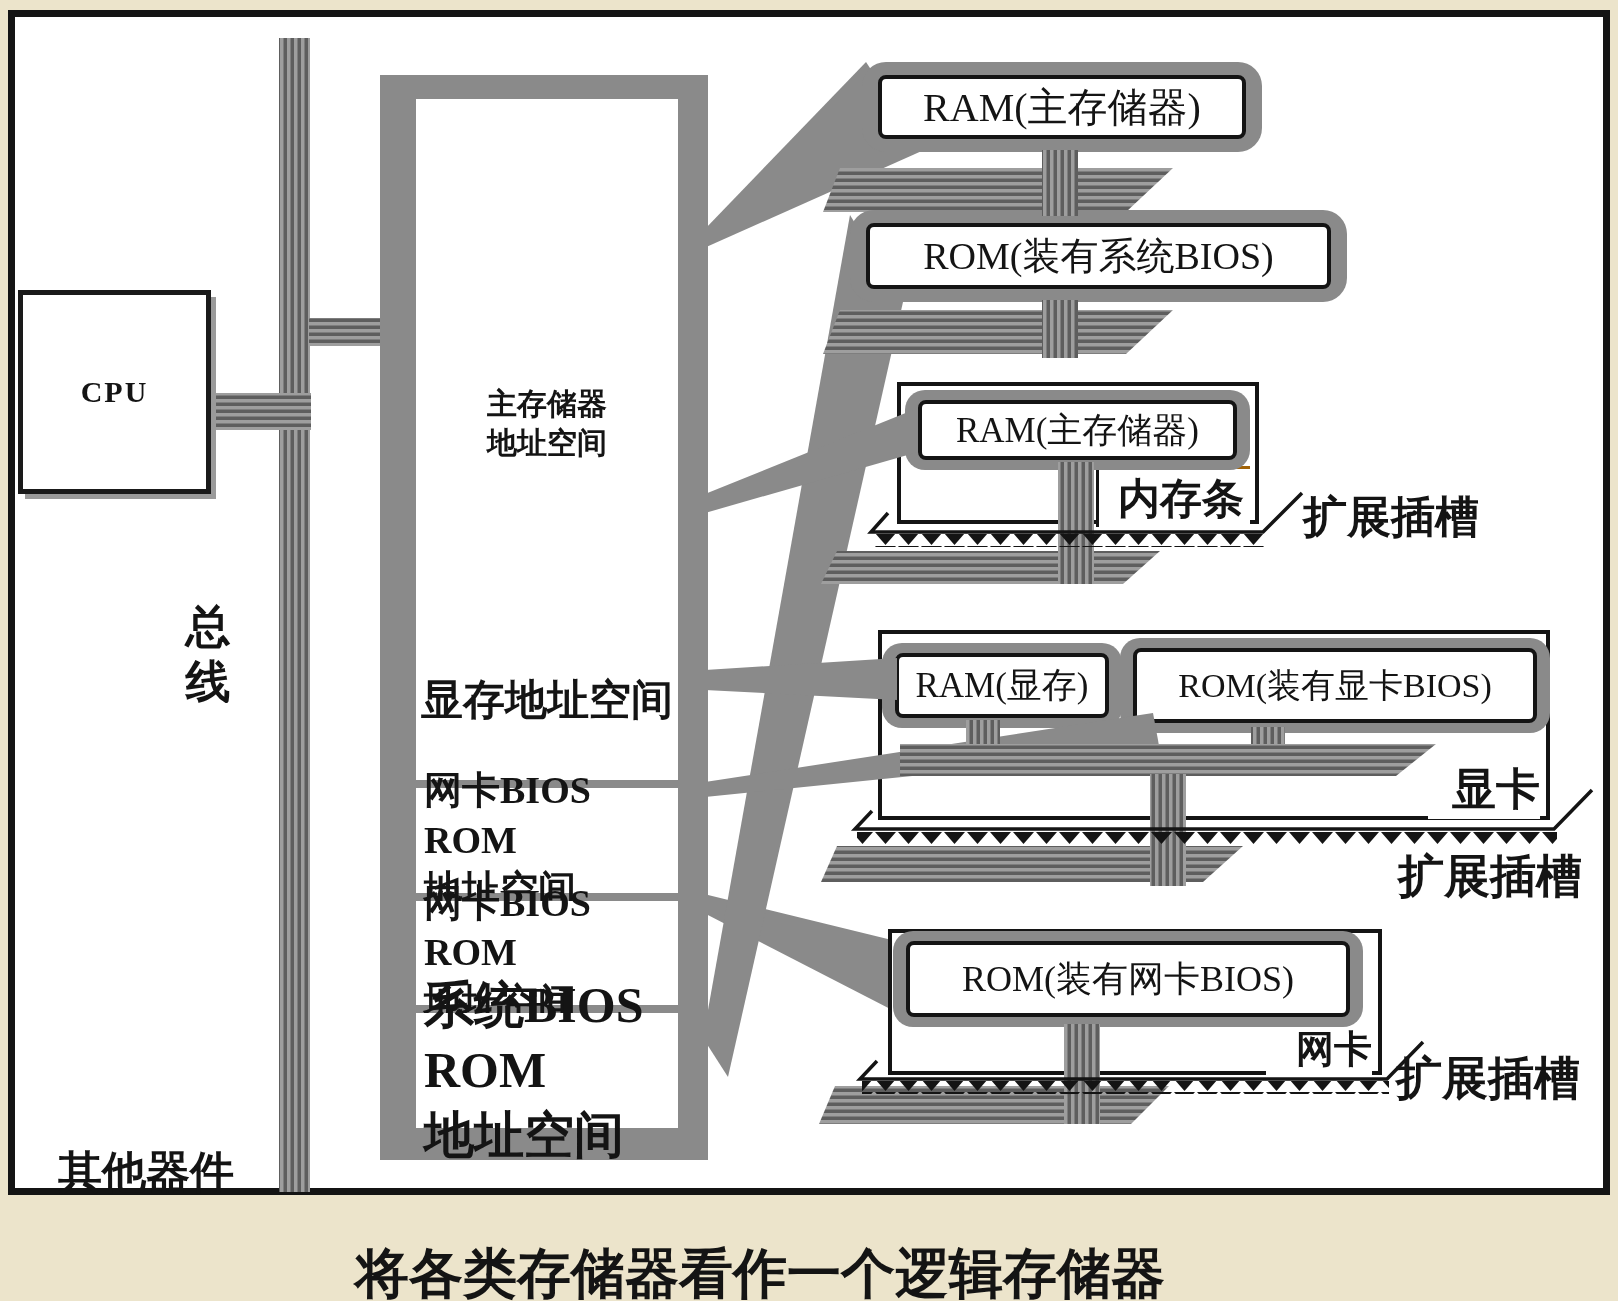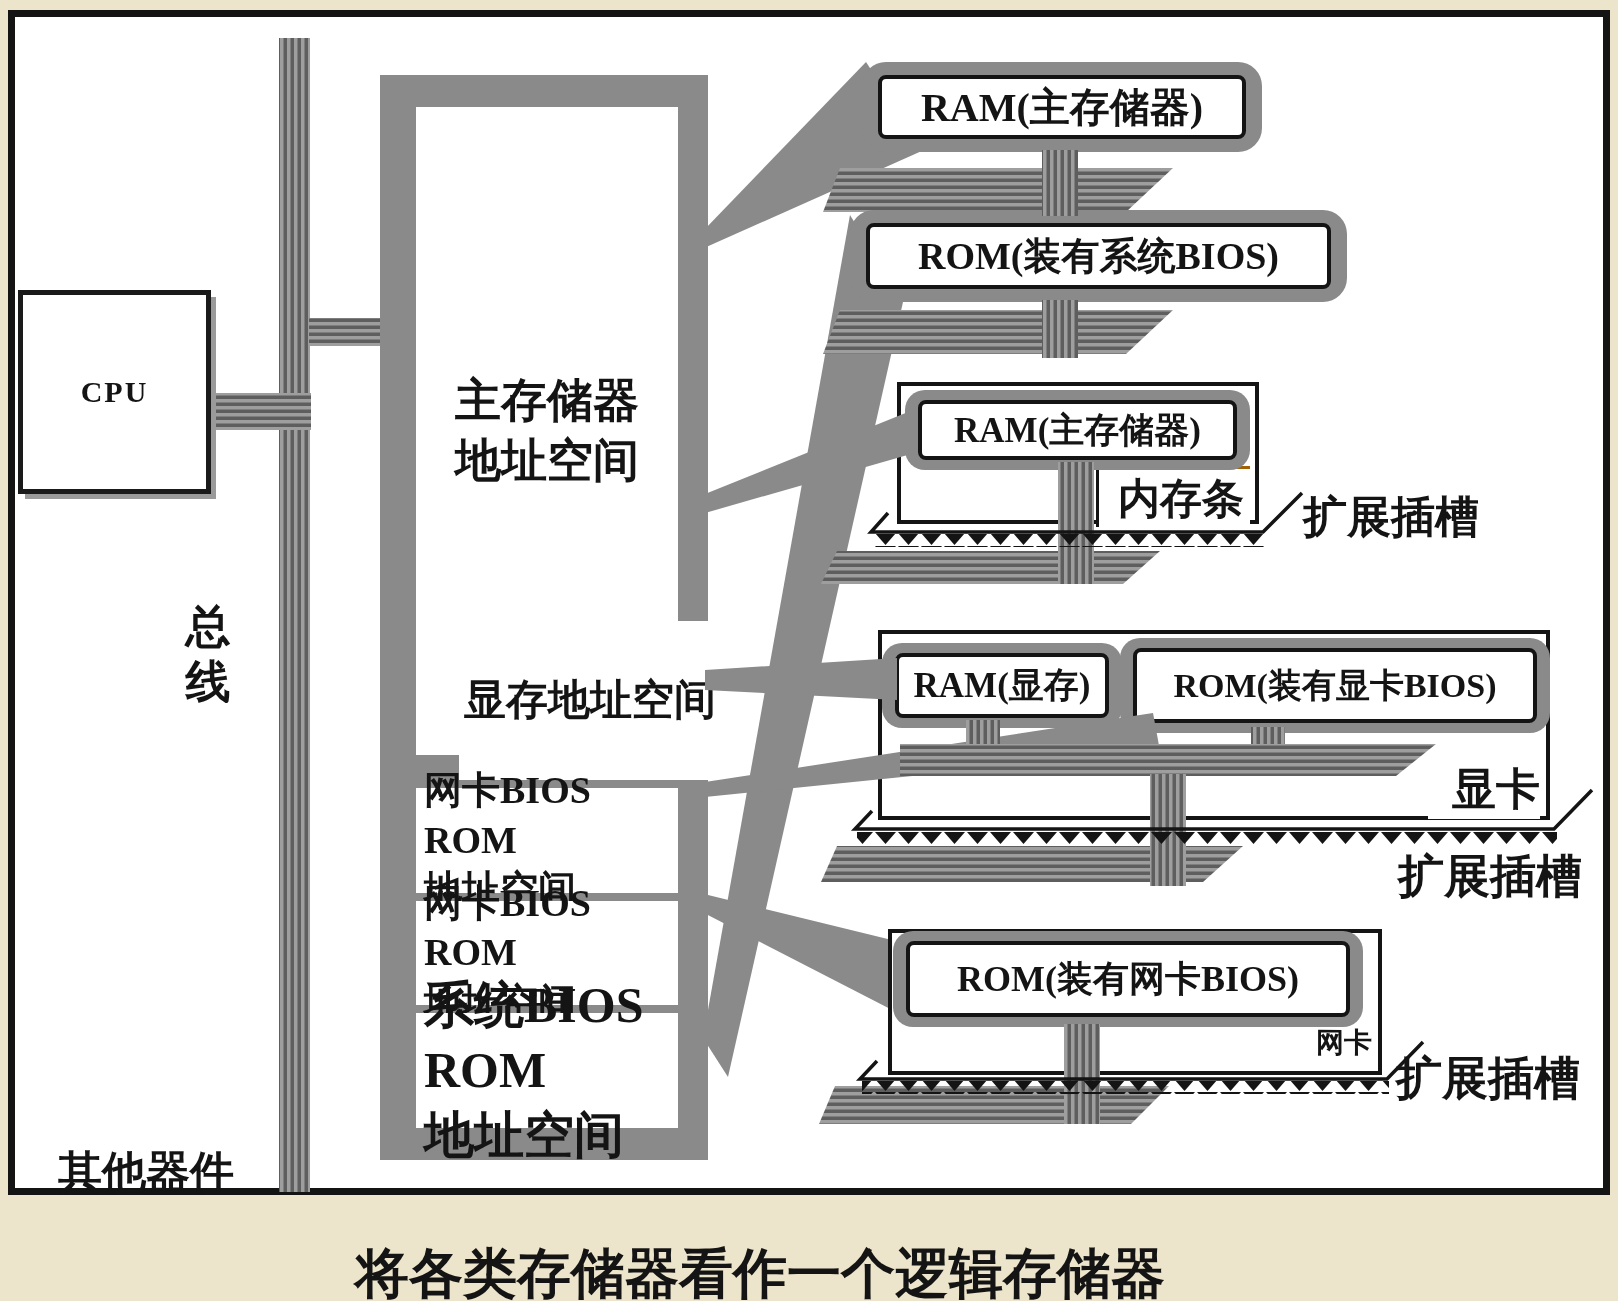--- a/index.html
+++ b/index.html
@@ -37,51 +37,51 @@
     position:absolute;left:380px;top:75px;width:328px;height:1085px;
     background:#8a8a8a;
   }
   .col-section{
     position:absolute;left:36px;width:262px;background:#fff;
     display:flex;align-items:center;justify-content:center;
     font-weight:bold;text-align:center;white-space:pre-line;line-height:1.3;
     box-sizing:border-box;
   }
   .col-section.left{justify-content:flex-start;text-align:left;padding-left:8px;}
-  #sec-0{top:32px;height:648px;font-size:46px;}
-  #sec-1{top:546px;height:159px;font-size:42px;margin-left:43px;}
+  #sec-0{top:24px;height:648px;font-size:30px;}
+  #sec-1{top:546px;height:159px;font-size:42px;}
   #sec-2{top:713px;height:105px;font-size:38px;}
   #sec-3{top:826px;height:104px;font-size:38px;}
   #sec-4{top:938px;height:115px;font-size:50px;}
 
   
   .card{position:absolute;background:#fff;border:4px solid #141414;box-sizing:border-box;}
   #card-mem{left:897px;top:382px;width:362px;height:142px;}
   #card-video{left:878px;top:630px;width:672px;height:190px;}
   #card-net{left:888px;top:929px;width:494px;height:146px;}
 
   .card-label{
     position:absolute;font-weight:bold;text-align:right;white-space:nowrap;
     background:#fff;
   }
   #label-mem{left:1096px;top:466px;width:154px;font-size:42px;
     border-left:3px solid #141414;border-top:3px solid #a16207;padding:2px 6px 0 0;box-sizing:border-box;font-family:Liberation Serif, serif;}
   #label-video{left:1428px;top:760px;width:112px;font-size:44px;}
-  #label-net{left:1266px;top:1024px;width:106px;font-size:28px;}
+  #label-net{left:1266px;top:1024px;width:106px;font-size:38px;}
 
   
   .badge{
     position:absolute;background:#8a8a8a;border-radius:24px;
     padding:13px 16px;display:flex;box-sizing:border-box;
   }
   .badge.sm{padding:10px 13px;border-radius:20px;}
   .badge-inner{
     flex:1;background:#fff;border:4px solid #141414;border-radius:8px;
     display:flex;align-items:center;justify-content:center;
-    font-weight:bold;white-space:nowrap;
+    font-weight:normal;white-space:nowrap;
   }
   #chip-ram-main{left:862px;top:62px;width:400px;height:90px;font-size:40px;}
   #chip-rom-sys{left:850px;top:210px;width:497px;height:92px;font-size:38px;}
   #chip-ram-main2{left:905px;top:390px;width:345px;height:80px;font-size:35px;}
   #chip-ram-video{left:882px;top:643px;width:240px;height:85px;font-size:35px;}
   #chip-rom-video{left:1120px;top:638px;width:430px;height:95px;font-size:34px;}
   #chip-rom-net{left:893px;top:931px;width:470px;height:96px;font-size:36px;}
 
   
   .slot-label{position:absolute;font-weight:bold;white-space:nowrap;}

